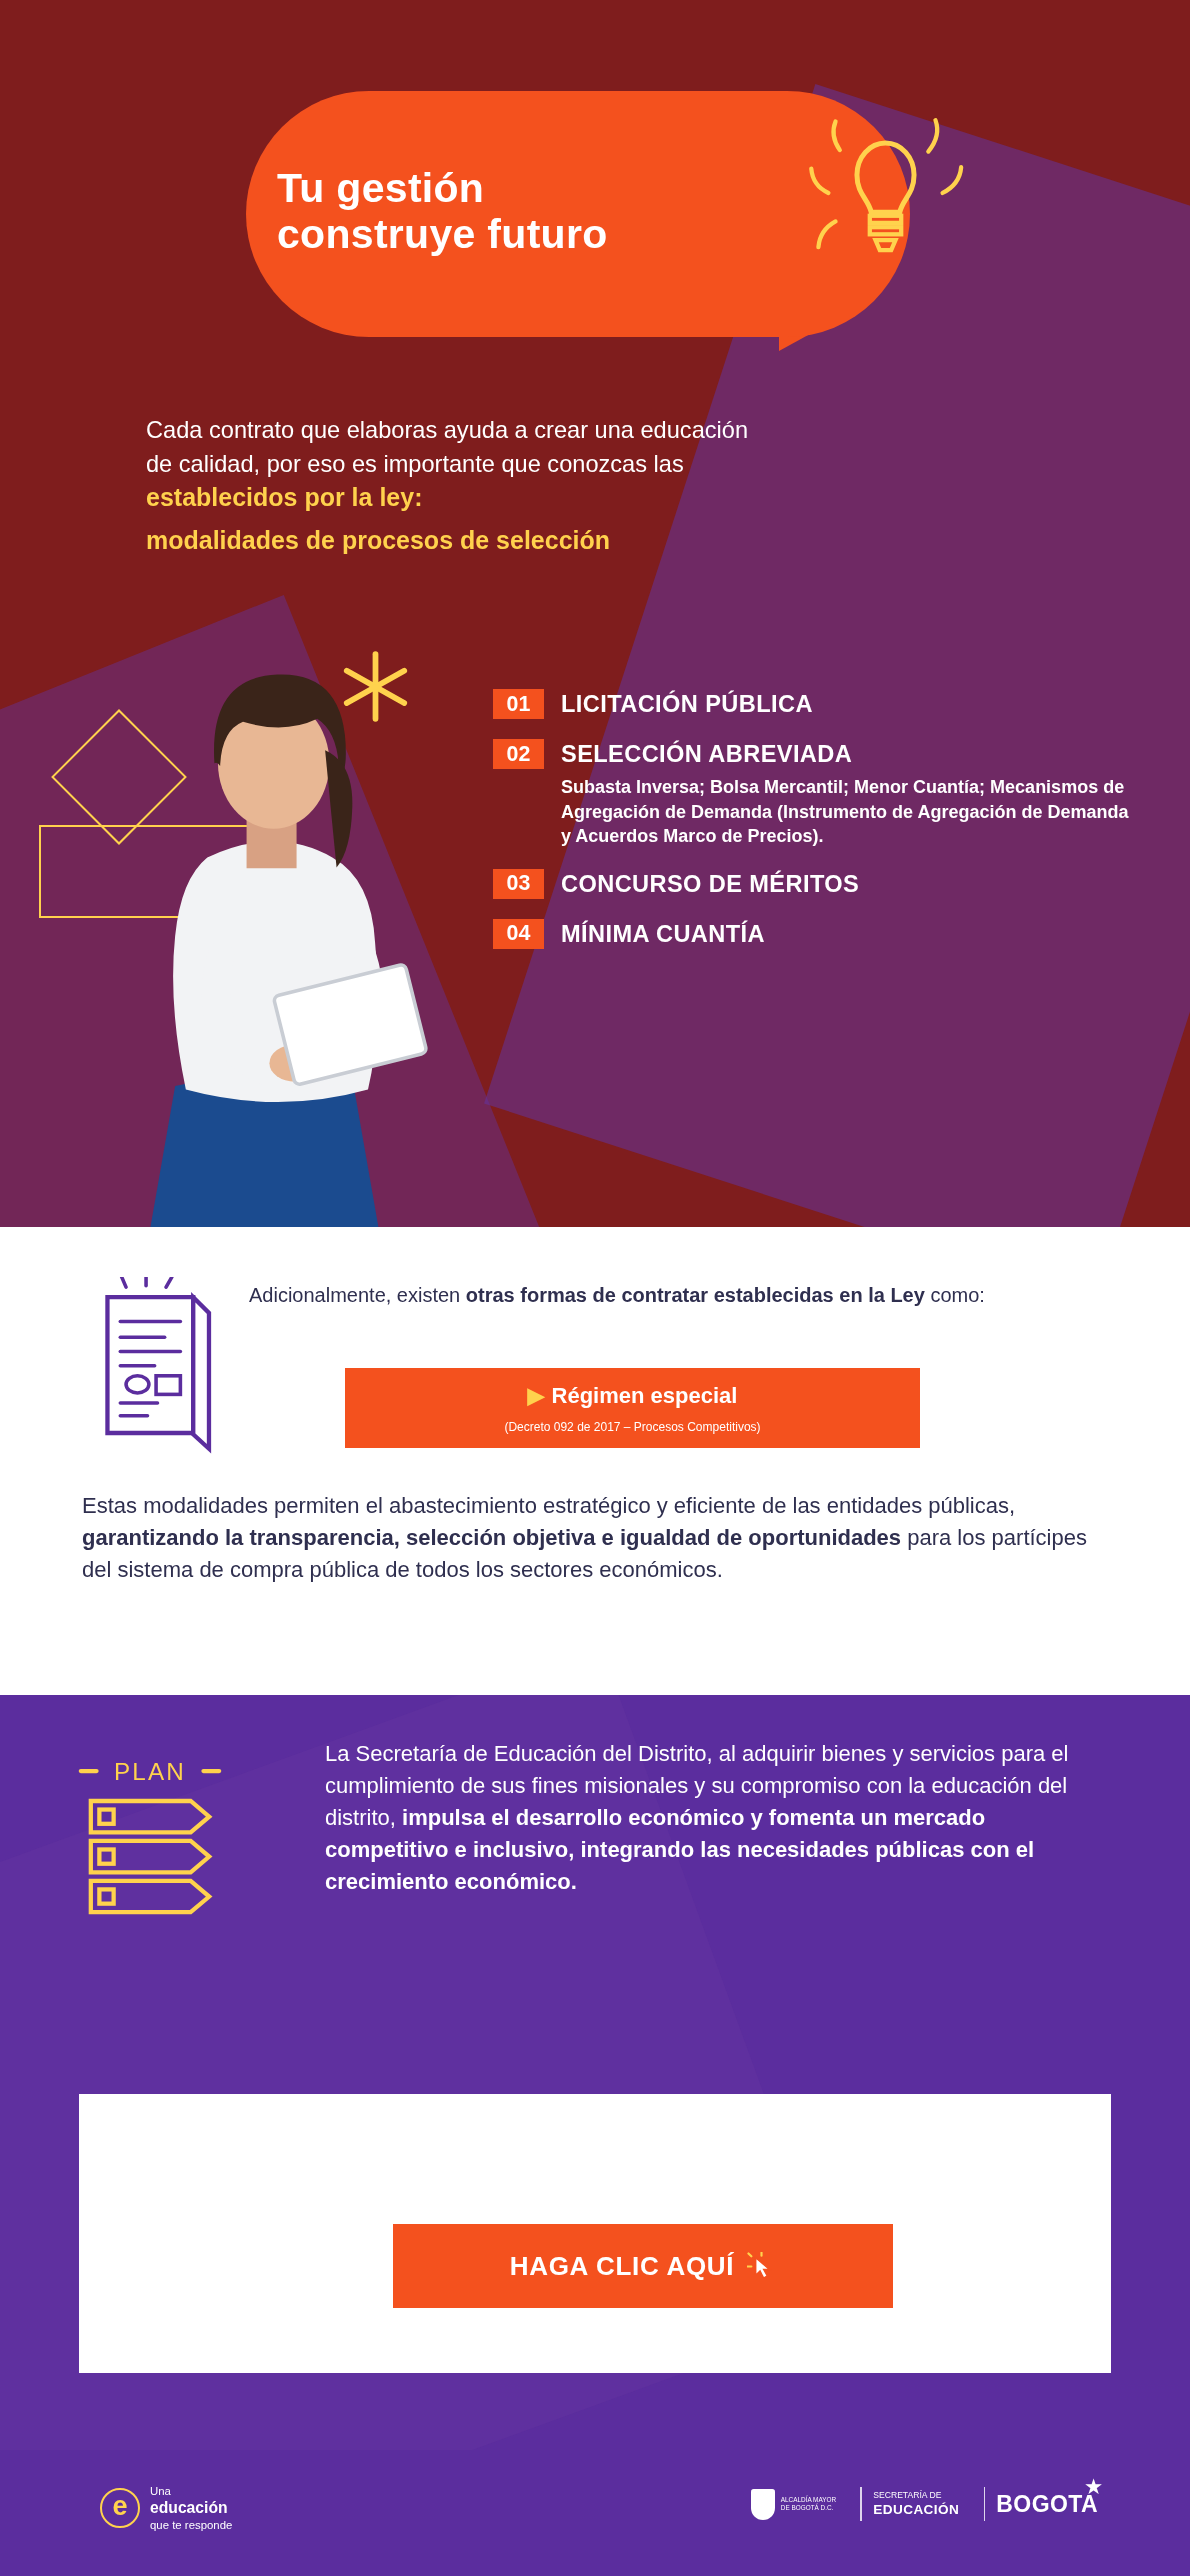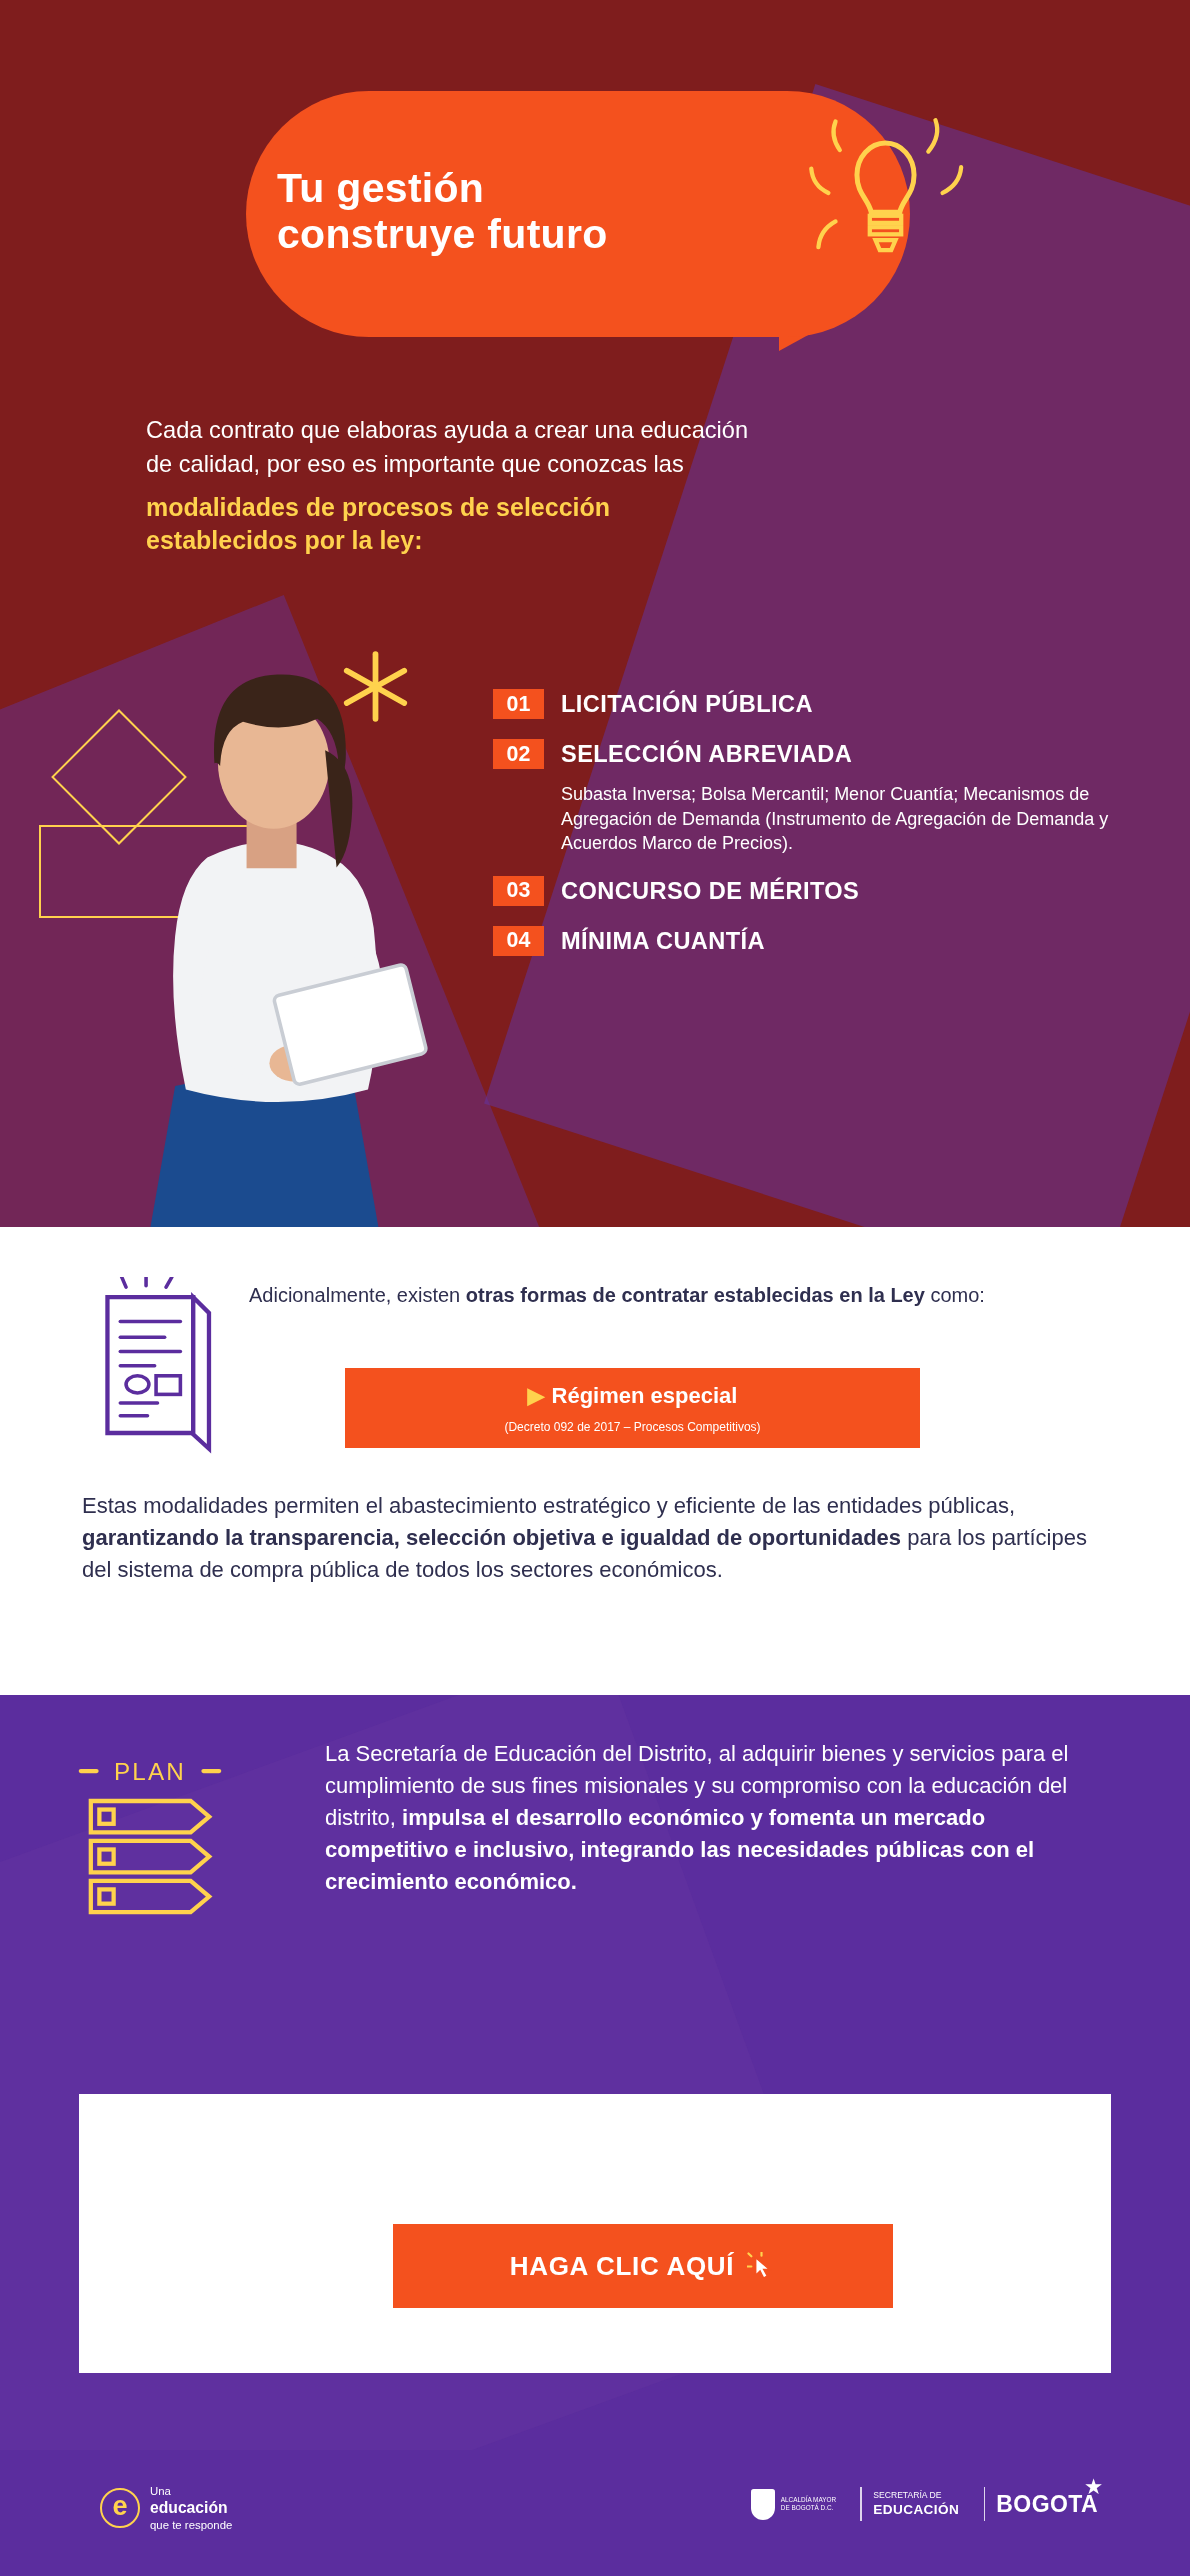--- a/index.html
+++ b/index.html
@@ -156,21 +156,22 @@
   .li-title {
     color: #ffffff;
     font-size: 23.6px;
     font-weight: bold;
     letter-spacing: 0.4px;
   }
   .li-sub {
     color: #ffffff;
     font-size: 18px;
     line-height: 1.36;
-    margin-top: 14px;
+    margin-top: 7px;
+    font-weight: bold;
   }
 
   
   .sec-white {
     position: relative;
     width: 100%;
     height: 468px;
     background: #ffffff;
   }
   .doc-icon { position: absolute; left: 86px; top: 50px; width: 143px; height: 179px; }
@@ -352,22 +353,22 @@
       <path d="M46 60 q-14 -20 -6 -40" fill="none" stroke="#ffd24d" stroke-width="6" stroke-linecap="round"></path>
       <path d="M170 62 q18 -22 10 -44" fill="none" stroke="#ffd24d" stroke-width="6" stroke-linecap="round"></path>
       <path d="M30 120 q-22 -10 -24 -34" fill="none" stroke="#ffd24d" stroke-width="6" stroke-linecap="round"></path>
       <path d="M190 120 q24 -12 26 -36" fill="none" stroke="#ffd24d" stroke-width="6" stroke-linecap="round"></path>
       <path d="M40 160 q-22 12 -24 36" fill="none" stroke="#ffd24d" stroke-width="6" stroke-linecap="round"></path>
     </svg>
 
     <div class="hero-intro">
       <span>Cada contrato que elaboras ayuda a crear una educación</span><br>
       <span>de calidad, por eso es importante que conozcas las</span>
+      <span class="hl" style="margin-top:0">establecidos por la ley:</span>
       <span class="hl">modalidades de procesos de selección</span>
-      <span class="hl" style="margin-top:0">establecidos por la ley:</span>
     </div>
 
     <div class="deco deco-sq1"></div>
     <div class="deco deco-sq2"></div>
     <svg class="aster" viewBox="0 0 110 110">
       <g stroke="#ffd24d" stroke-width="8" stroke-linecap="round">
         <line x1="55" y1="10" x2="55" y2="100"></line>
         <line x1="15" y1="33" x2="95" y2="78"></line>
         <line x1="95" y1="33" x2="15" y2="78"></line>
       </g>

